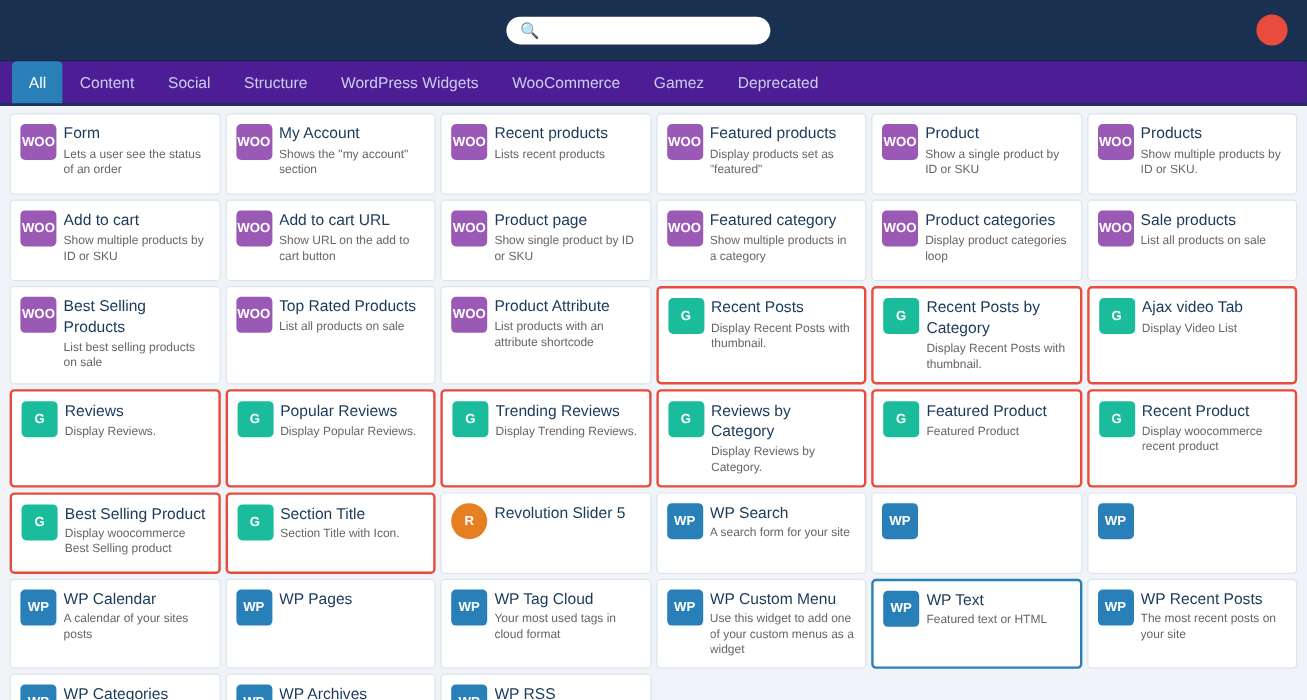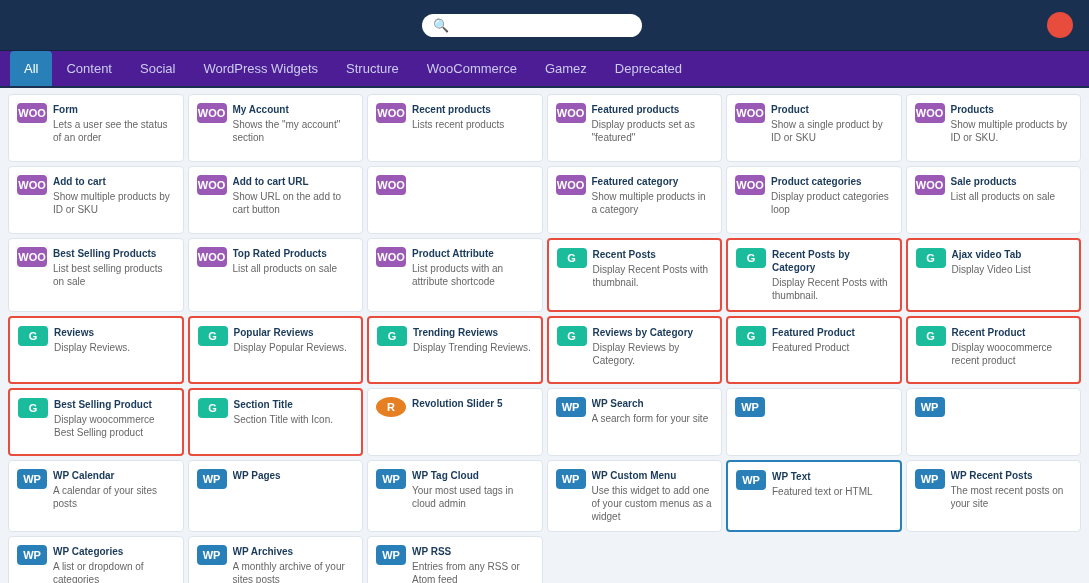--- a/index.html
+++ b/index.html
@@ -77,27 +77,27 @@
       display: flex;
       align-items: flex-start;
       gap: 6px;
       cursor: pointer;
       min-height: 68px;
     }
 
     .item.highlighted { border: 2px solid #e74c3c; }
 
     .icon-box {
-      width: 30px; height: 20px; border-radius: 4px;
+      width: 30px; height: 30px; border-radius: 4px;
       display: flex; align-items: center; justify-content: center;
       flex-shrink: 0; font-size: 11px; font-weight: bold; color: #fff;
     }
 
     .item-text { flex: 1; overflow: hidden; }
-    .item-name { font-size: 10px; font-weight: bold; color: #1a3a5a; line-height: 1.3; }
+    .item-name { font-size: 13px; font-weight: normal; color: #1a3a5a; line-height: 1.3; }
     .item-desc { font-size: 10px; color: #666; line-height: 1.3; margin-top: 2px; }
 
     
     .content-area::-webkit-scrollbar { width: 8px; }
     .content-area::-webkit-scrollbar-track { background: #dde; }
     .content-area::-webkit-scrollbar-thumb { background: #aab; border-radius: 4px; }
   </style>
 </head>
 <body>
 
@@ -109,22 +109,22 @@
       <span class="search-icon">🔍</span>
       <input type="text" style="">
     </div>
     <button class="close-btn"></button>
   </div>
 
   <div class="tabs" id="tabs-container">
       <div class="tab active">All</div>
       <div class="tab">Content</div>
       <div class="tab">Social</div>
+      <div class="tab">Structure</div>
       <div class="tab">WordPress Widgets</div>
-      <div class="tab">Structure</div>
       <div class="tab">WooCommerce</div>
       <div class="tab">Gamez</div>
       <div class="tab">Deprecated</div>
     </div>
 
   <div class="content-area">
     <div class="grid" id="grid-container">
         <div class="item">
     <div class="icon-box" style="background:#9b59b6; ">
       WOO
@@ -194,20 +194,24 @@
     </div>
     <div class="item-text">
       <div class="item-name">Add to cart URL</div>
       <div class="item-desc">Show URL on the add to cart button</div>
     </div>
   </div>
         <div class="item">
     <div class="icon-box" style="background:#9b59b6; ">
       WOO
     </div>
+    <div class="item-text">
+      <div class="item-name">Product page</div>
+      <div class="item-desc">Show single product by ID or SKU</div>
+    </div>
   </div>
         <div class="item">
     <div class="icon-box" style="background:#9b59b6; ">
       WOO
     </div>
     <div class="item-text">
       <div class="item-name">Featured category</div>
       <div class="item-desc">Show multiple products in a category</div>
     </div>
   </div>
@@ -399,21 +403,21 @@
     <div class="item-text">
       <div class="item-name">WP Pages</div>
     </div>
   </div>
         <div class="item">
     <div class="icon-box" style="background:#2980b9; ">
       WP
     </div>
     <div class="item-text">
       <div class="item-name">WP Tag Cloud</div>
-      <div class="item-desc">Your most used tags in cloud admin</div>
+      <div class="item-desc">Your most used tags in cloud format</div>
     </div>
   </div>
         <div class="item">
     <div class="icon-box" style="background:#2980b9; ">
       WP
     </div>
     <div class="item-text">
       <div class="item-name">WP Custom Menu</div>
       <div class="item-desc">Use this widget to add one of your custom menus as a widget</div>
     </div>

